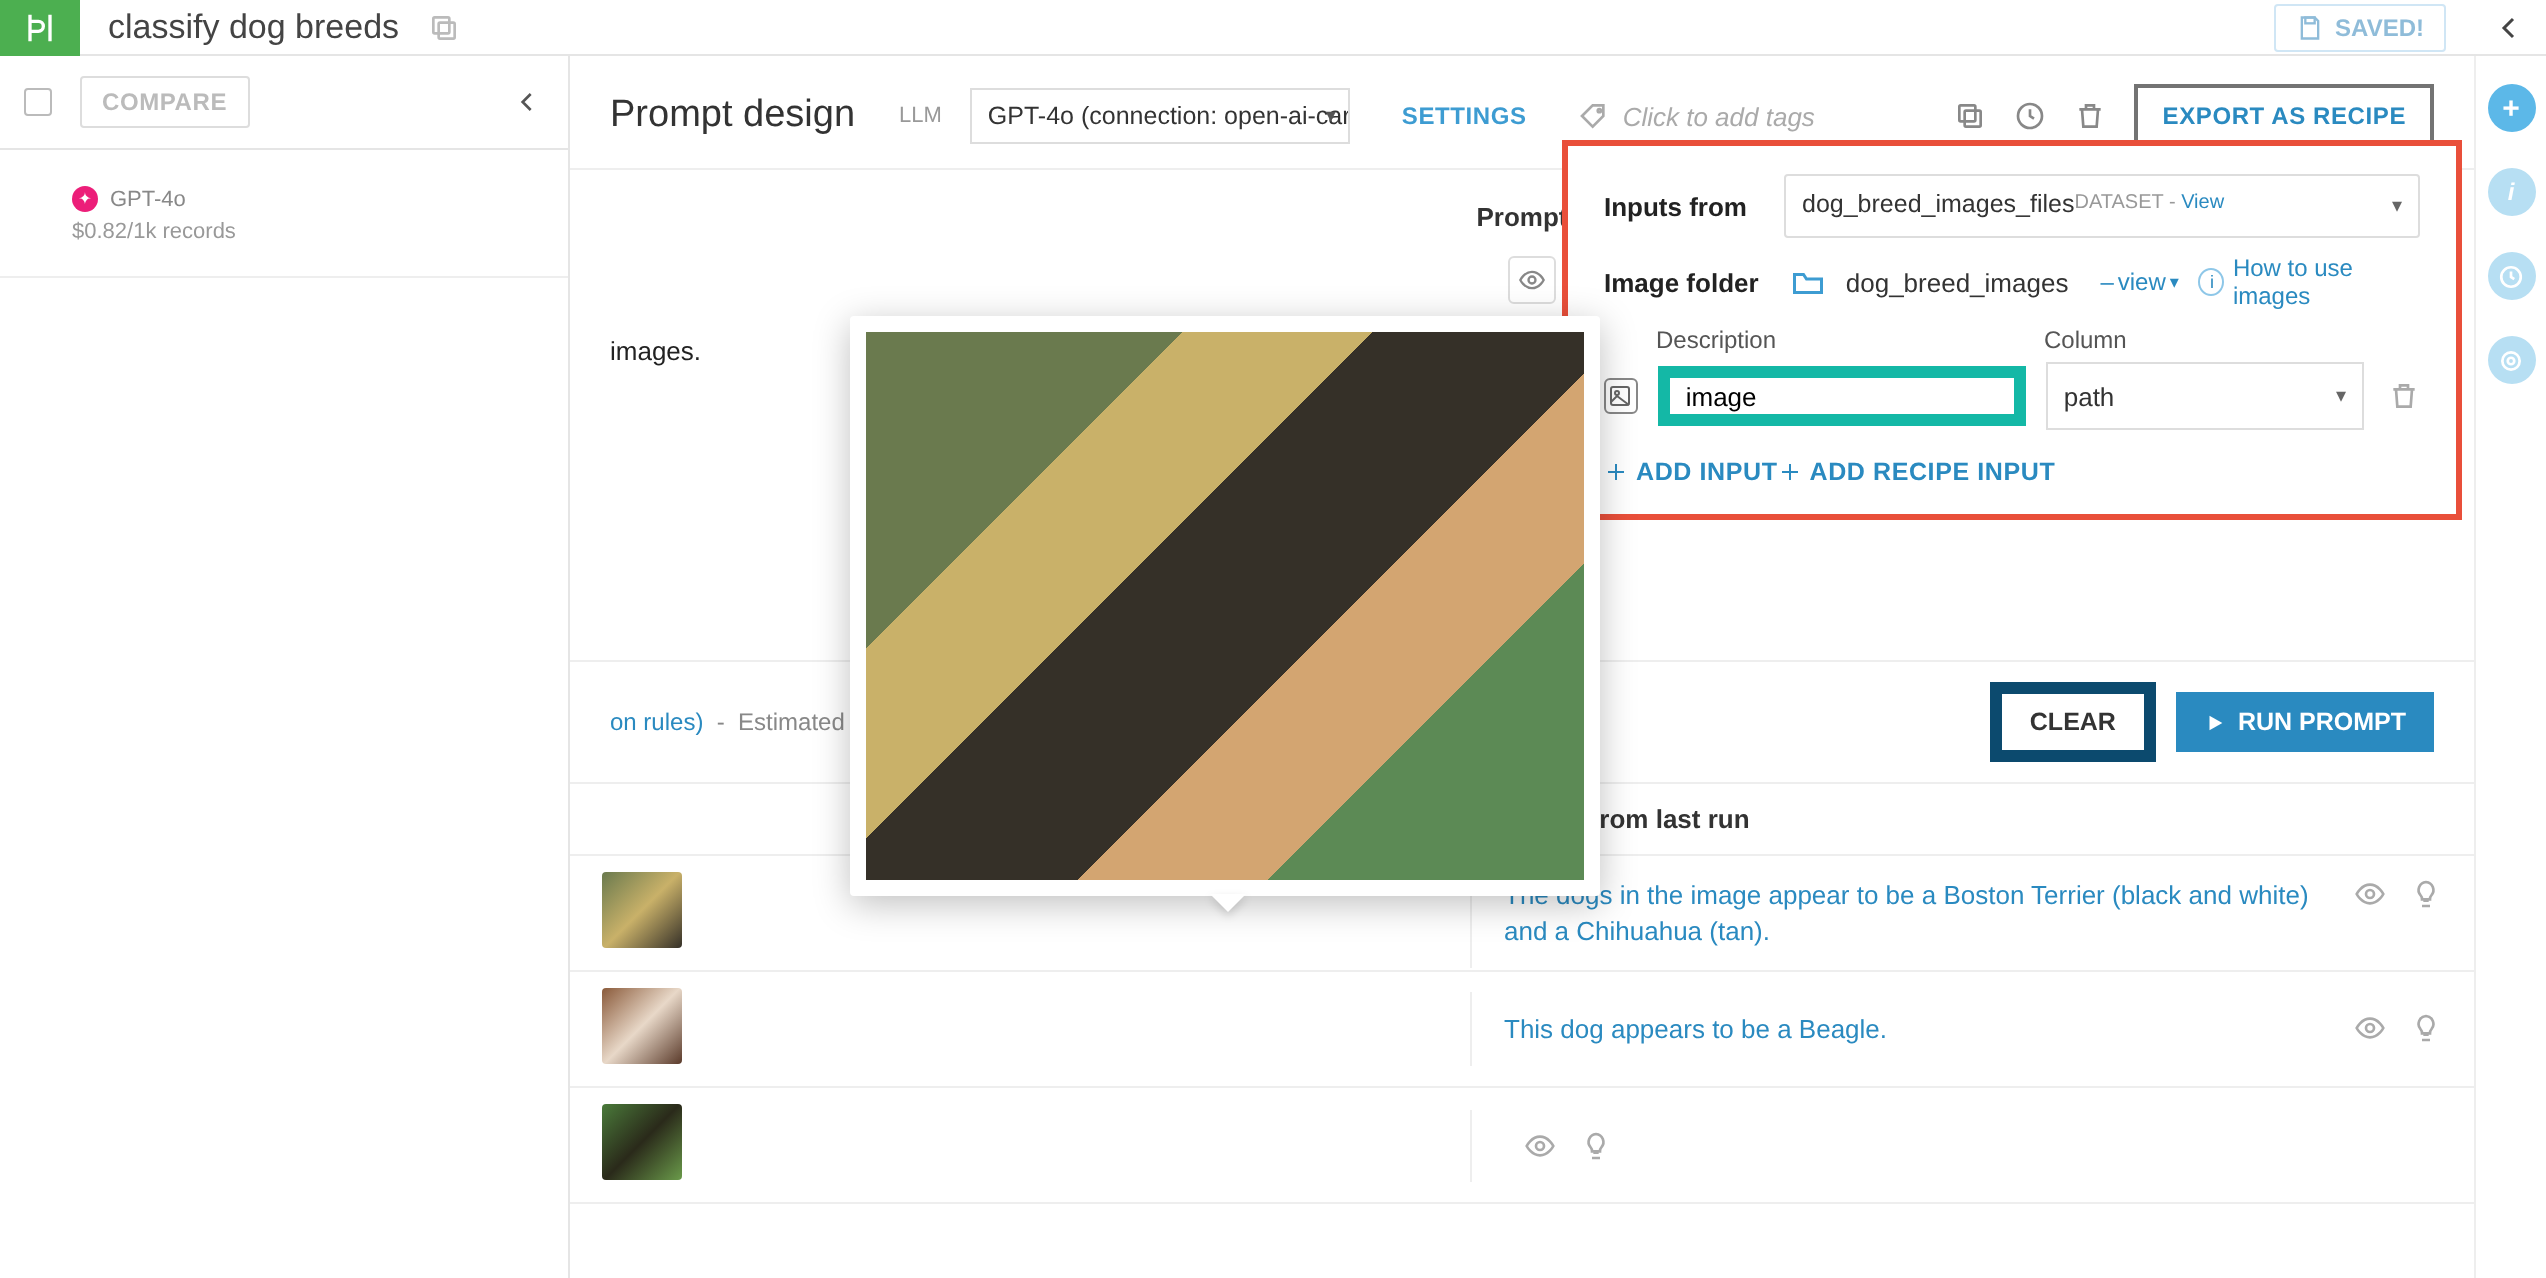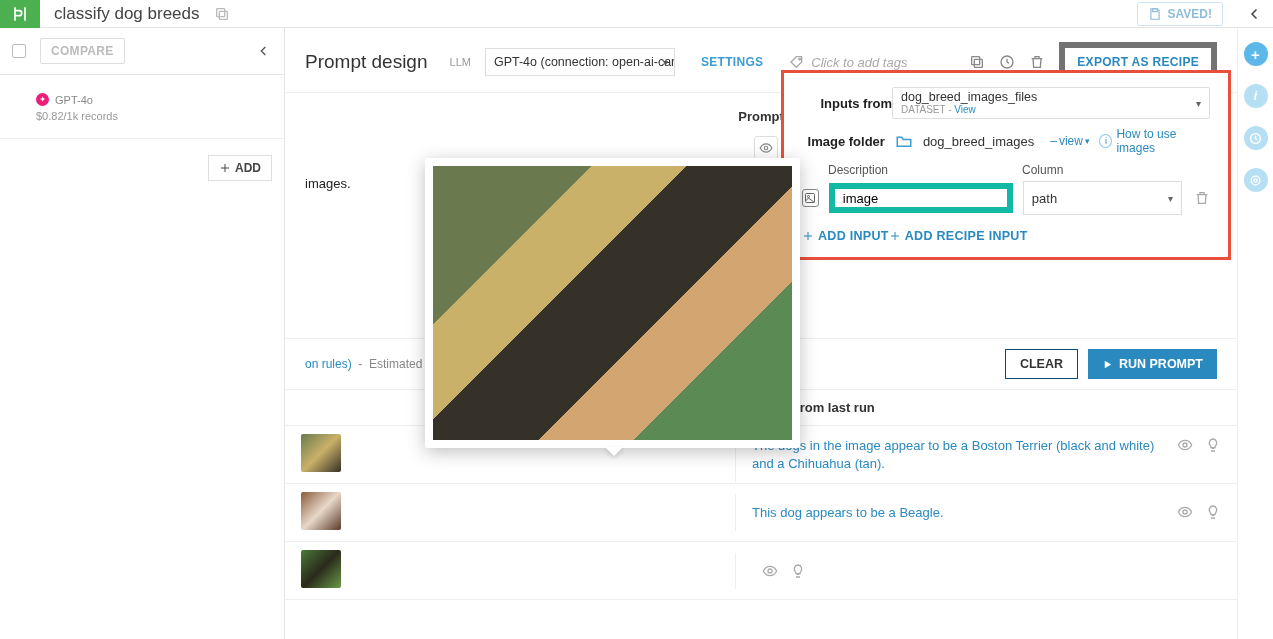--- a/index.html
+++ b/index.html
@@ -47,35 +47,35 @@
 .center { flex:1; display:flex; flex-direction:column; overflow:hidden; position:relative; }
 
 .center-header { display:flex; align-items:center; padding:14px 20px 10px 20px; border-bottom:1px solid #eee; gap:14px; }
 .center-title { font-size:19px; font-weight:500; color:#333; }
 .llm-label { font-size:11px; color:#999; margin-left:8px; }
 .llm-select { border:1px solid #ddd; font-size:12.5px; padding:4px 20px 4px 8px; color:#333; max-width:190px; min-width:190px; height:28px; background:#fff; position:relative; display:flex; align-items:center; overflow:hidden; white-space:nowrap; }
 .llm-select::after { content:"▾"; position:absolute; right:6px; color:#555; font-size:10px; }
 .settings-link { color:#3d9cd2; font-size:12px; font-weight:600; letter-spacing:.3px; margin-left:12px; }
 .tags-area { margin-left:12px; display:flex; align-items:center; gap:6px; color:#aaa; font-size:13px; font-style:italic; }
 .center-header-icons { margin-left:auto; display:flex; align-items:center; gap:14px; color:#888; }
-.export-btn { border:6px solid #737373; color:#2a8ac0; background:#fff; font-size:12px; font-weight:600; letter-spacing:.3px; padding:7px 12px; }
+.export-btn { border:2px solid #737373; color:#2a8ac0; background:#fff; font-size:12px; font-weight:600; letter-spacing:.3px; padding:7px 12px; }
 
 
 .prompt-area { padding:16px 20px 0 20px; }
 .prompt-row { display:flex; align-items:center;flex-direction:column; }
 .prompt-label { font-size:13px; font-weight:600; color:#333; }
 .prompt-hint { margin-left:auto; font-size:11px; color:#999; }
 .prompt-eye { margin-left:10px; width:24px; height:24px; border:1px solid #ddd; border-radius:3px; display:flex; align-items:center; justify-content:center; color:#888; font-size:12px; }
 .prompt-text { margin-top:16px; font-size:13px; color:#222; }
 .prompt-box-bottom { margin-top:130px; height:1px; }
 
 
 .inputs-panel { position:absolute; right:6px; top:42px; width:450px; background:#fff; border:3px solid #e94f3a; padding:14px 18px 14px 18px; z-index:30; }
 .ip-row { display:flex; align-items:center; margin-bottom:8px; }
-.ip-label { width:90px; font-size:13px; font-weight:600; color:#222;text-align:right; }
+.ip-label { width:90px; font-size:13px; font-weight:600; color:#222; }
 .ip-select { flex:1; border:1px solid #ddd; border-radius:2px; height:32px; padding:0 8px; font-size:13px; display:flex; align-items:center; position:relative; }
 .ip-select .caret { position:absolute; right:8px; color:#666; font-size:10px; }
 .ip-sub { font-size:10px; color:#999; margin-top:0; }
 .ip-sub .viewlink { color:#2a8ac0; }
 .ip-row2 { display:flex; align-items:center; gap:10px; margin-top:6px; margin-bottom:6px; }
 .folder-icon { width:18px; height:18px; color:#3d9cd2; }
 .folder-name { font-size:13px; color:#333; }
 .view-link { color:#2a8ac0; font-size:12px; margin-left:6px; display:flex; align-items:center; gap:2px; }
 .how-use { color:#2a8ac0; font-size:12px; margin-left:auto; display:flex; align-items:center; gap:4px; }
 .how-use .q { width:14px; height:14px; border:1px solid #8ec7e8; border-radius:50%; display:inline-flex; align-items:center; justify-content:center; font-size:9px; }
@@ -87,21 +87,21 @@
 .col-select { width:170px; border:1px solid #ddd; height:30px; padding:16px 8px; font-size:13px; display:flex; align-items:center; position:relative;}
 .col-select .caret { position:absolute; right:8px; color:#666; font-size:10px; }
 .trash-icon { color:#aaa; margin-left:2px; }
 .add-input-row { margin-top:14px; display:flex; }
 .add-input-link { color:#2a8ac0; font-size:12.5px; font-weight:600; letter-spacing:.3px; display:flex; align-items:center; gap:4px; }
 
 
 .run-bar { border-top:1px solid #eee; padding:10px 20px; display:flex; align-items:center; font-size:12px; color:#888; position:relative; }
 .run-bar .rules-link { color:#2a8ac0; }
 .avatar-d { width:21px; height:21px; border-radius:50%; background:#9ccc3c; color:#fff; font-size:11px; font-weight:700; display:inline-flex; align-items:center; justify-content:center; margin-left:6px; }
-.clear-btn { margin-left:auto; border:1px solid #0c4a6e; background:#fff; font-weight:600; font-size:12.5px; color:#333; padding:7px 14px; }
+.clear-btn { margin-left:auto; border:6px solid #0c4a6e; background:#fff; font-weight:600; font-size:12.5px; color:#333; padding:7px 14px; }
 .run-btn { margin-left:10px; background:#2a8ac0; color:#fff; border:none; font-weight:600; font-size:12.5px; padding:8px 14px; display:flex; align-items:center; gap:6px; }
 .run-btn svg { width:11px; height:11px; }
 
 
 .results { flex:1; overflow:auto; border-top:1px solid #eee; }
 .results-header { display:flex; border-bottom:1px solid #eee; }
 .results-header .cell { padding:10px 16px; font-weight:600; font-size:13px; color:#333; }
 .results-header .c1 { width:450px; }
 .results-header .c2 { flex:1; border-left:1px solid #eee; }
 .results-row { display:flex; border-bottom:1px solid #eee; min-height:50px; align-items:center; }
@@ -169,28 +169,20 @@
       </div>
 
       <div class="prompt-item">
         <div class="model-line">
           <span class="model-dot">✦</span>
           <span>GPT-4o</span>
         </div>
         <div class="cost-line">$0.82/1k records</div>
       </div>
 
-      <div class="add-btn-row">
-        <button class="add-btn">
-          <svg width="12" height="12" viewBox="0 0 24 24" fill="none" stroke="currentColor" stroke-width="2">
-              <path d="M12 4v16M4 12h16"></path>
-            </svg>
-          <span>ADD</span>
-        </button>
-      </div>
     </div>
 
     <div class="center">
       <div class="center-header">
         <div class="center-title">Prompt design</div>
         <span class="llm-label">LLM</span>
         <div class="llm-select">
           <span>GPT-4o (connection: open-ai-carolin</span>
         </div>
         <span class="settings-link">SETTINGS</span>
@@ -235,21 +227,21 @@
           </div>
         </div>
         <div class="prompt-text">images.</div>
         <div class="prompt-box-bottom"></div>
       </div>
 
       <div class="inputs-panel">
         <div class="ip-row">
           <div class="ip-label">Inputs from</div>
           <div class="ip-select">
-            <div style="display:flex;flex-direction:column;line-height:1.1">
+            <div style="display:flex;flex-direction:row;line-height:1.1">
               <span style="font-size:12.5px">dog_breed_images_files</span>
               <span class="ip-sub"><span>DATASET</span> - <span class="viewlink">View</span></span>
             </div>
             <span class="caret">▾</span>
           </div>
         </div>
 
         <div class="ip-row2">
           <div class="ip-label" style="width:90px">Image folder</div>
           <span class="folder-icon">

